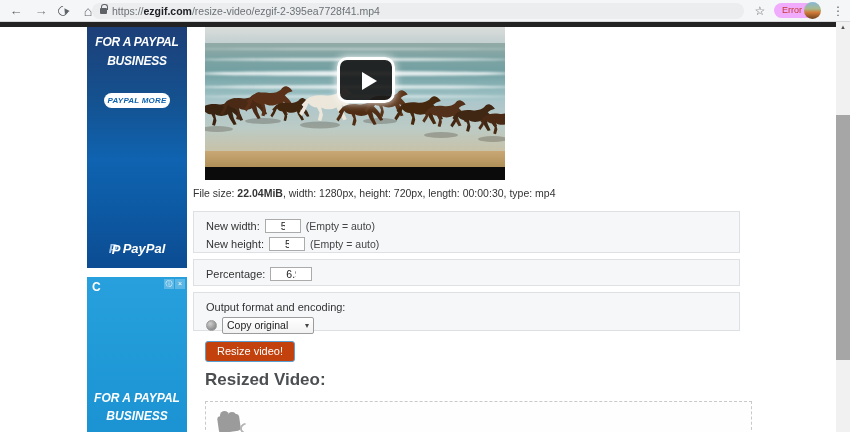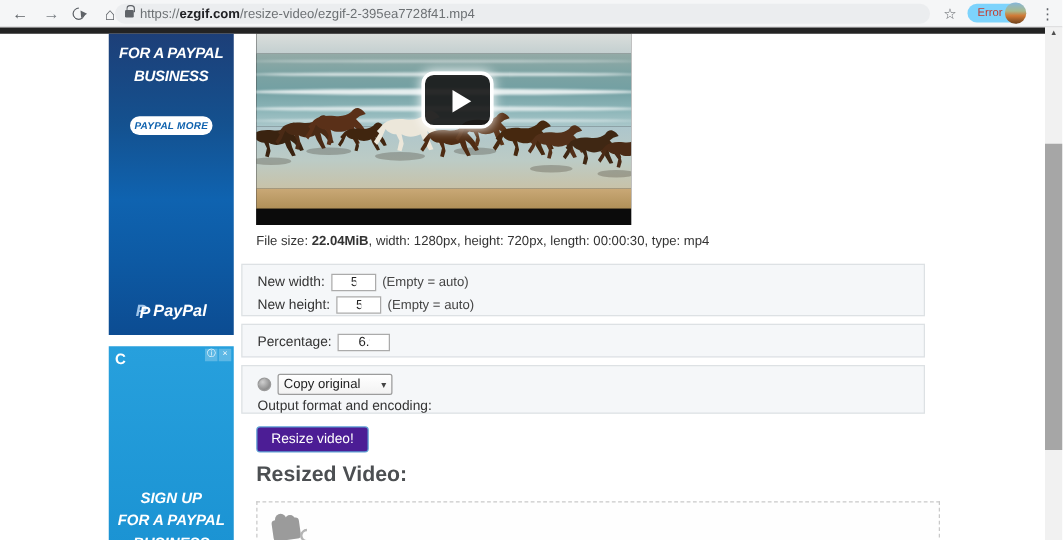--- a/index.html
+++ b/index.html
@@ -19,21 +19,21 @@
   .ico-fwd  { left:31px; color:#7d8287; }
   .ico-home { left:78px; font-size:14px; }
   .reload { left:58px; top:6px; width:10px; height:10px; border:1.5px solid #5f6368; border-radius:50%; border-top-color:transparent; transform:rotate(45deg); }
   .reload:after { content:""; position:absolute; left:5px; top:-4px; border:3px solid transparent; border-bottom:5px solid #5f6368; transform:rotate(40deg); }
   .omnibox { left:92px; top:3px; width:652px; height:16px; background:#ebedef; border-radius:9px; }
   .lock { position:absolute; left:8px; top:5px; width:7px; height:6px; background:#5f6368; border-radius:1px; }
   .lock:before { content:""; position:absolute; left:1px; top:-4px; width:5px; height:5px; border:1.3px solid #5f6368; border-bottom:none; border-radius:3px 3px 0 0; }
   .url { position:absolute; left:20px; top:0; height:16px; line-height:16px; font-size:10.5px; color:#6d7174; white-space:nowrap; }
   .url b { color:#202124; font-weight:bold;text-align:center; }
   .ico-star { left:750px; font-size:12px; }
-  .error-pill { left:774px; top:3px; width:46px; height:15px; background:#7dd3fc; border-radius:8px; color:#c33a2f; font-size:9px; line-height:15px; padding-left:8px; }
+  .error-pill { left:774px; top:3px; width:46px; height:15px; background:#f0abfc; border-radius:8px; color:#c33a2f; font-size:9px; line-height:15px; padding-left:8px; }
   .avatar { left:804px; top:2px; width:17px; height:17px; border-radius:50%;
     background: linear-gradient(180deg,#86b7da 0%,#a8b98c 40%,#d07a36 62%,#6e421c 100%); }
   .ico-menu { left:828px; font-size:12px; }
 
   
   .dark-strip { left:0; top:22px; width:836px; height:5px; background:#232323; }
   .scrollbar { left:836px; top:22px; width:14px; height:410px; background:#f1f1f1; }
   .scroll-up { position:absolute; left:0; top:2px; width:14px; text-align:center; font-size:6px; color:#505050; }
   .scroll-thumb { position:absolute; left:0; top:93px; width:14px; height:245px; background:#a6a6a6; }
 
@@ -71,40 +71,40 @@
   .wet  { position:absolute; left:0; top:74px;  width:300px; height:50px; background:linear-gradient(180deg,#adc6cc 0%,#bccbc5 55%,#c8c2a8 100%); }
   .sand { position:absolute; left:0; top:124px; width:300px; height:16px; background:linear-gradient(180deg,#c9a876,#b09058); }
   .vbar { position:absolute; left:0; top:140px; width:300px; height:13px; background:#0b0b0b; }
   .horses { position:absolute; left:0; top:0; width:300px; height:153px; }
   .play-btn { position:absolute; left:132px; top:30px; width:58px; height:46px; background:rgba(25,25,25,0.92);
     border:3px solid #fff; border-radius:10px; box-shadow:0 0 9px rgba(255,255,255,0.95); }
   .play-tri { position:absolute; left:22px; top:12px; width:0; height:0;
     border-left:15px solid #fff; border-top:9px solid transparent; border-bottom:9px solid transparent; }
 
   
-  .file-info { left:205px; top:187px; width:480px; font-size:10.5px; color:#333; }
+  .file-info { left:193px; top:187px; width:480px; font-size:10.5px; color:#333; }
   .file-info b { font-weight:bold; }
 
   
   .panel { left:193px; width:547px; background:#f5f7f9; border:1px solid #dde1e4; font-size:11px; color:#333; }
   .panelA { top:211px; height:42px; padding:6px 12px; }
   .panelB { top:259px; height:27px; padding:6px 12px; }
   .panelC { top:292px; height:39px; padding:6px 12px; }
   .frow { display:flex; align-items:center; height:16px; white-space:nowrap; }
   .frow + .frow { margin-top:2px; }
   .fin { height:14px; border:1px solid #ababab; background:#fff; font-size:10.5px; padding:0 15px; margin:0 5px; font-family:"Liberation Sans",sans-serif; color:#222; }
   .in-w { width:36px; } .in-h { width:36px; } .in-p { width:42px; }
   .hint { color:#454545; font-size:10.5px; }
   .enc-icon { width:11px; height:11px; border-radius:50%; margin-right:5px;
     background:radial-gradient(circle at 35% 30%, #cfcfcf, #8f8f8f 70%); border:1px solid #9a9a9a; }
   .select { width:92px; height:17px; border:1px solid #9c9c9c; background:linear-gradient(180deg,#fff,#f2f2f2);
     display:flex; align-items:center; font-size:10.5px; color:#222; padding:0 4px; border-radius:2px; }
   .select .sel-arrow { margin-left:auto; font-size:8px; color:#444; }
 
-  .resize-btn { left:205px; top:341px; height:21px; padding:0 11px; background:#4c1d95; border:1px solid #5d9fd3;
+  .resize-btn { left:205px; top:341px; height:21px; padding:0 11px; background:#c2410c; border:1px solid #5d9fd3;
     border-radius:3px; color:#fff; font-size:11px; font-family:"Liberation Sans",sans-serif; line-height:19px; }
 
   .resized-h { left:205px; top:370px; font-size:17px; font-weight:700; color:#4c4f52; }
 
   .dashed-box { left:205px; top:401px; width:547px; height:60px; border:1px dashed #c9c9c9; background:#fefefe; }
   .proc-icon { position:absolute; left:12px; top:9px; width:36px; height:26px; }
   .cam-body { position:absolute; left:0; top:4px; width:22px; height:17px; background:#9b9b9b; border-radius:3px; transform:rotate(-8deg); }
   .cam-reel1 { position:absolute; left:2px; top:0; width:9px; height:9px; background:#9b9b9b; border-radius:50%; }
   .cam-reel2 { position:absolute; left:10px; top:1px; width:8px; height:8px; background:#9b9b9b; border-radius:50%; }
   .proc-arc { position:absolute; left:22px; top:12px; width:11px; height:11px; border:2.5px solid #b5b5b5;
@@ -144,21 +144,20 @@
   </div>
   <div class="cta">PAYPAL MORE</div>
   <div class="pp-logo"><span class="pp-mark"><span class="pp-back">P</span><span class="pp-front">P</span></span><span>PayPal</span></div>
 </div>
 
 <div class="abs ad2">
   <div class="criteo">C</div>
   <div class="ad-ctl ad-info">ⓘ</div>
   <div class="ad-ctl ad-x">×</div>
   <div class="headline">
-    <div>SIGN UP</div>
     <div>FOR A PAYPAL</div>
     <div>BUSINESS</div>
   </div>
 </div>
 
 <div class="abs video">
   <div class="sky"></div>
   <div class="ocean">
     <div class="wave w1"></div>
     <div class="wave w2"></div>
@@ -213,28 +212,28 @@
 
 <div class="abs panel panelB">
   <div class="frow">
     <span>Percentage:</span>
     <input class="fin in-p" value="6.94" style="">
   </div>
 </div>
 
 <div class="abs panel panelC">
   <div class="frow">
+    <span>Output format and encoding:</span>
+  </div>
+  <div class="frow">
     <span class="enc-icon"></span>
     <div class="select">
       <span>Copy original</span>
       <span class="sel-arrow">▾</span>
     </div>
-  </div>
-  <div class="frow">
-    <span>Output format and encoding:</span>
   </div>
 </div>
 
 <button class="abs resize-btn">Resize video!</button>
 
 <div class="abs resized-h">Resized Video:</div>
 
 <div class="abs dashed-box">
   <div class="proc-icon">
     <div class="cam-reel1"></div>

